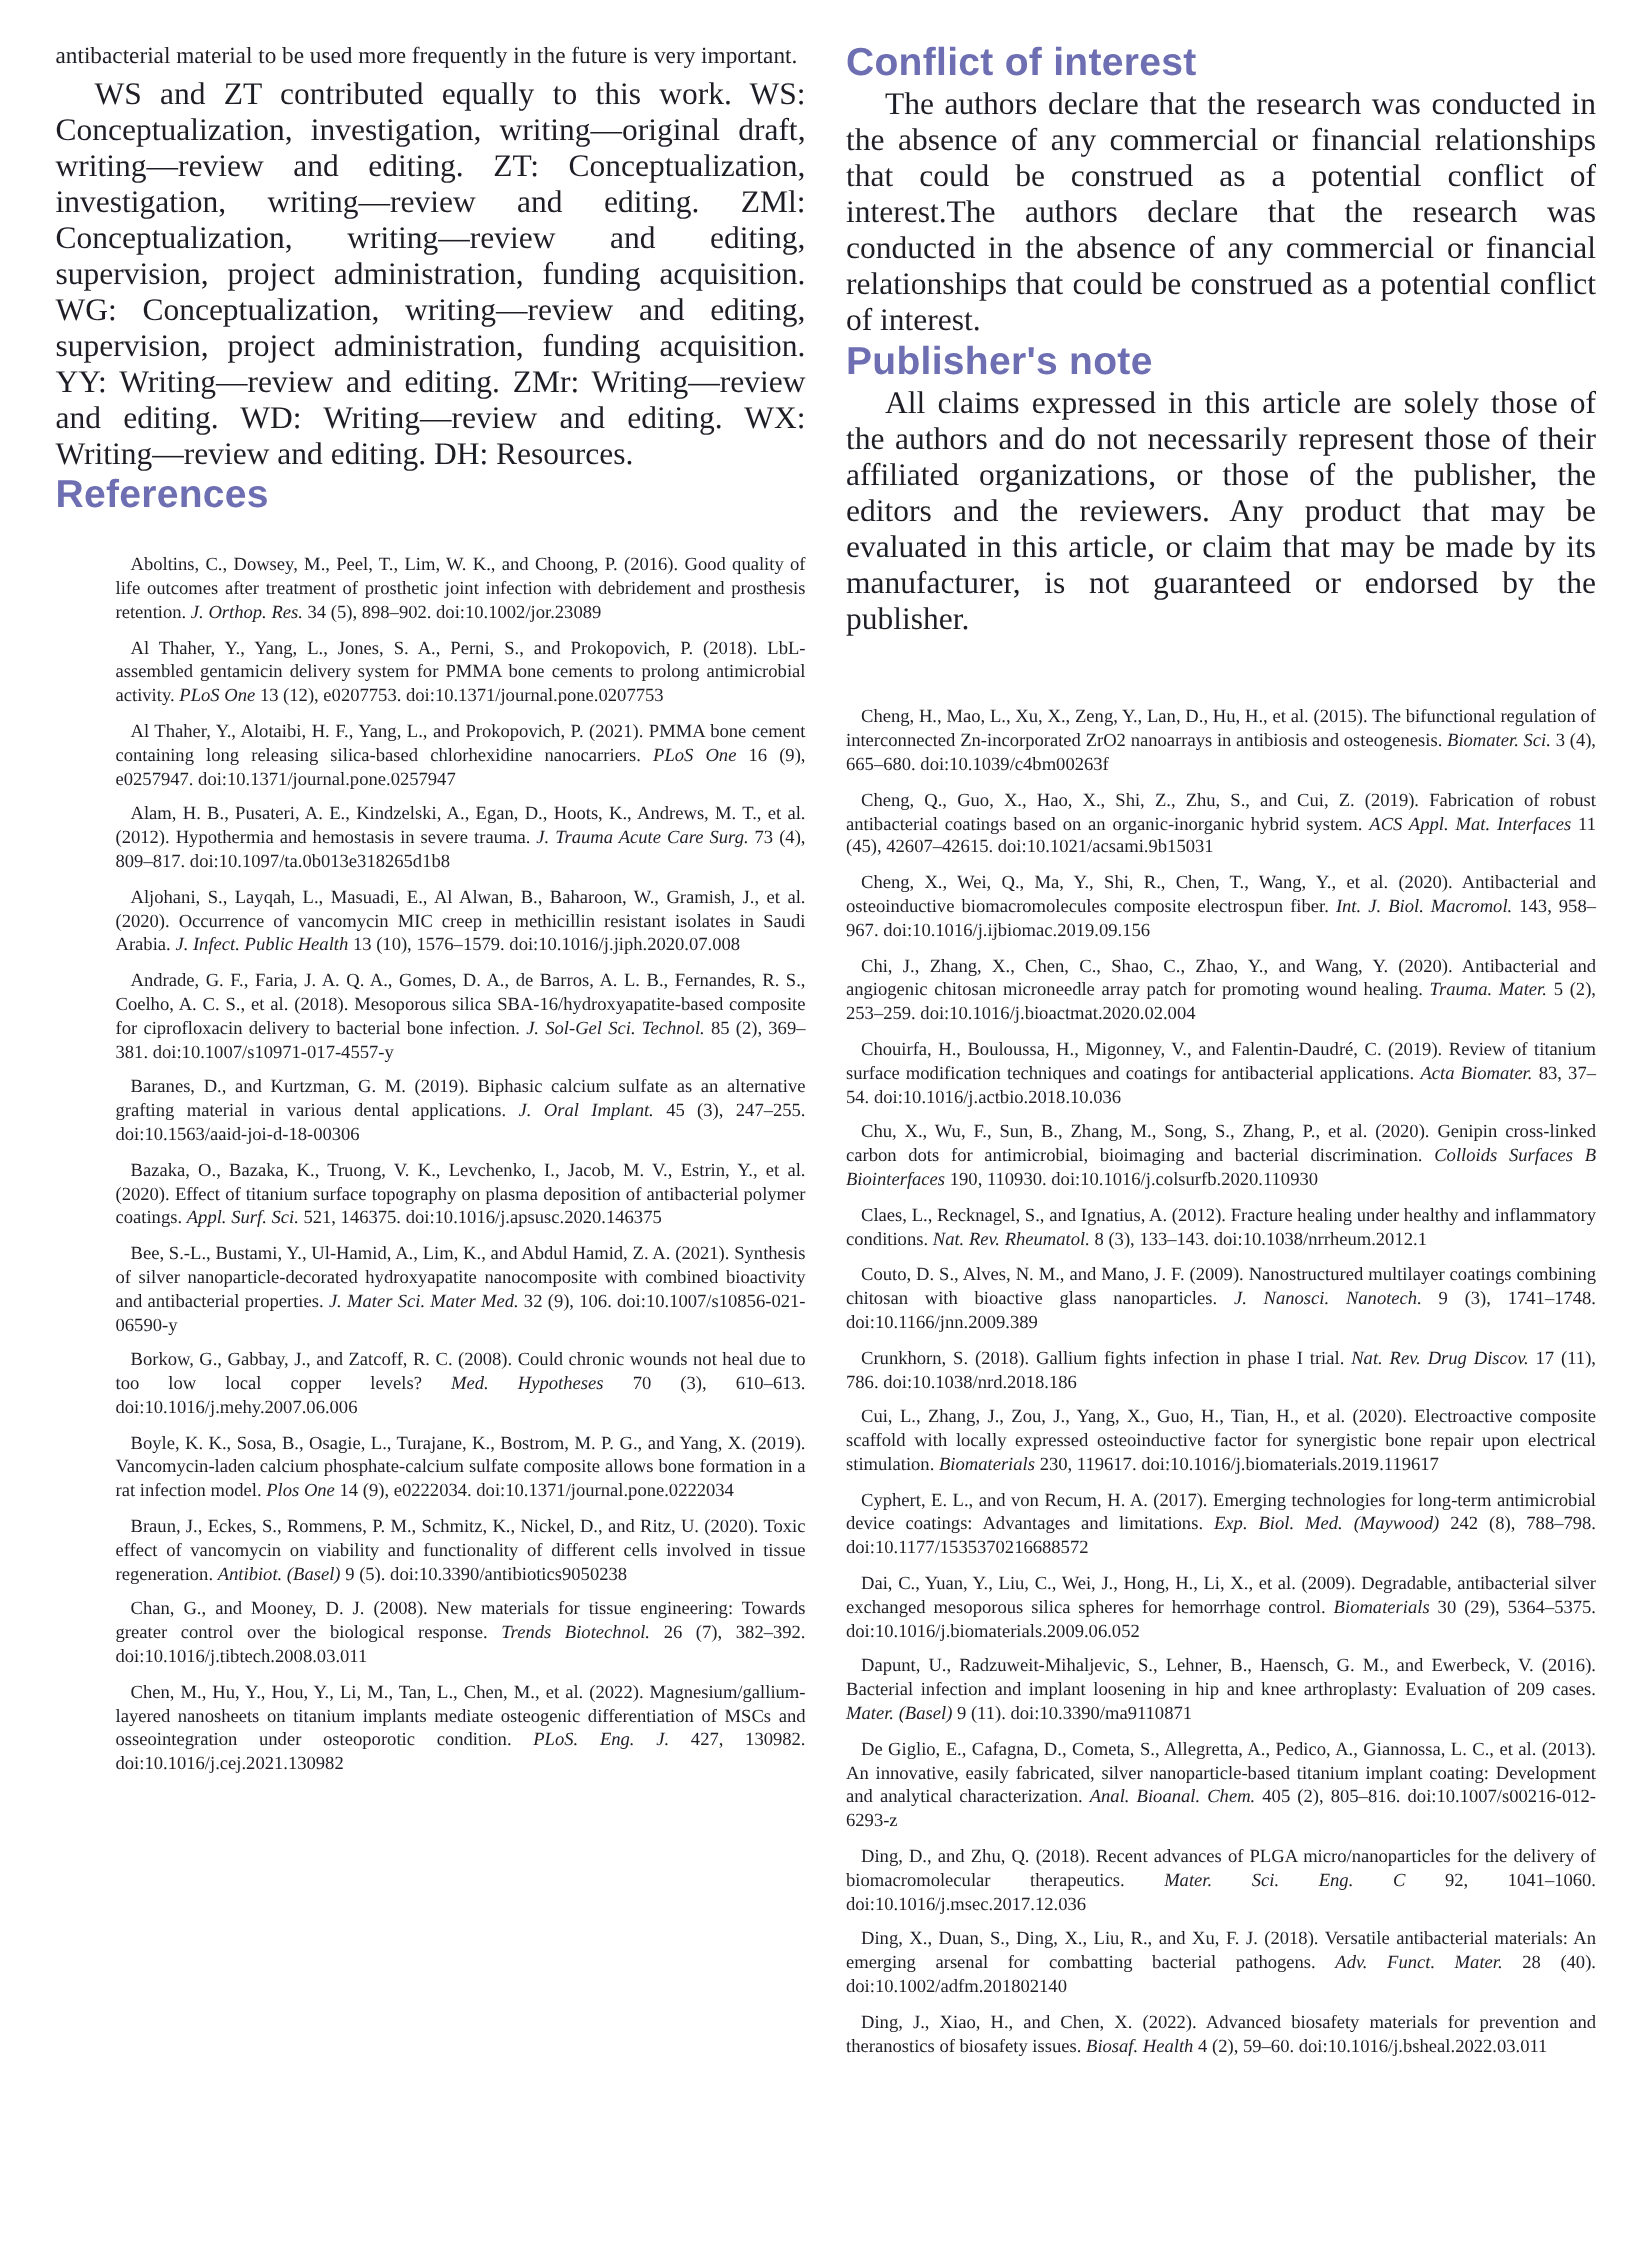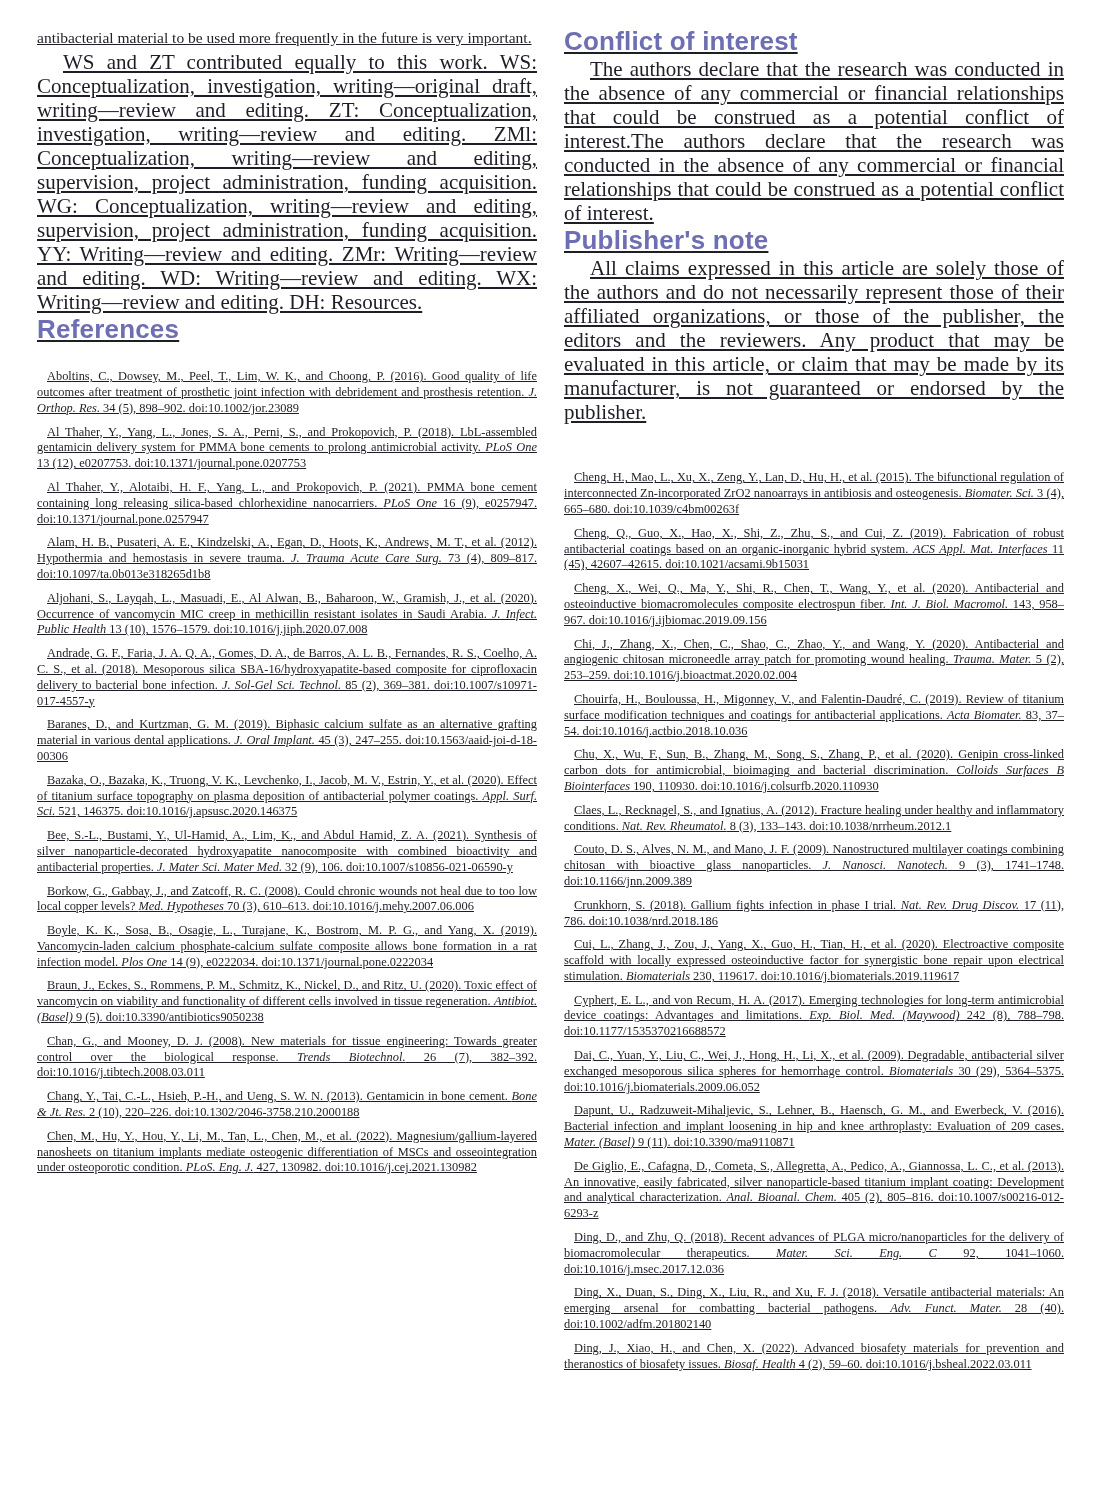--- a/index.html
+++ b/index.html
@@ -12,21 +12,20 @@
     height: 1495px;
     overflow: hidden;
     font-family: "Liberation Serif", "DejaVu Serif", serif;
     color: #1e1e26;
   }
   .page {
     display: flex;
     gap: 27px;
     padding: 26px 37px 0 37px;
     box-sizing: border-box;
-    text-decoration: underline;
   }
   .col {
     width: 500px;
     flex: 0 0 500px;
   }
   h2.sec-heading {
     font-family: "Liberation Sans", "DejaVu Sans", sans-serif;
     font-weight: 600;
     font-size: 26px;
     line-height: 1.2;
@@ -60,21 +59,21 @@
   }
   .refs p.ref sub {
     font-size: 9px;
     line-height: 0;
   }
   
   .mt-intro      { margin-top: 8px; }
   .mt-ac-head    { margin-top: 40px; }
   .mt-ac-body    { margin-top: 27px; }
   .mt-ref-head   { margin-top: 46px; }
-  .mt-ref-list   { margin-top: 24px; }
+  .mt-ref-list   { margin-top: 24px; margin-left: 40px; }
   .mt-coi-head   { margin-top: 4px; }
   .mt-coi-body   { margin-top: 28px; }
   .mt-pn-head    { margin-top: 44px; }
   .mt-pn-body    { margin-top: 28px; }
   .mt-rrefs      { margin-top: 46px; }
 </style>
 </head>
 <body>
 
 <div class="page">
@@ -94,21 +93,20 @@
         <p class="ref">Alam, H. B., Pusateri, A. E., Kindzelski, A., Egan, D., Hoots, K., Andrews, M. T., et al. (2012). Hypothermia and hemostasis in severe trauma. <i>J. Trauma Acute Care Surg.</i> 73 (4), 809–817. doi:10.1097/ta.0b013e318265d1b8</p>
         <p class="ref">Aljohani, S., Layqah, L., Masuadi, E., Al Alwan, B., Baharoon, W., Gramish, J., et al. (2020). Occurrence of vancomycin MIC creep in methicillin resistant isolates in Saudi Arabia. <i>J. Infect. Public Health</i> 13 (10), 1576–1579. doi:10.1016/j.jiph.2020.07.008</p>
         <p class="ref">Andrade, G. F., Faria, J. A. Q. A., Gomes, D. A., de Barros, A. L. B., Fernandes, R. S., Coelho, A. C. S., et al. (2018). Mesoporous silica SBA-16/hydroxyapatite-based composite for ciprofloxacin delivery to bacterial bone infection. <i>J. Sol-Gel Sci. Technol.</i> 85 (2), 369–381. doi:10.1007/s10971-017-4557-y</p>
         <p class="ref">Baranes, D., and Kurtzman, G. M. (2019). Biphasic calcium sulfate as an alternative grafting material in various dental applications. <i>J. Oral Implant.</i> 45 (3), 247–255. doi:10.1563/aaid-joi-d-18-00306</p>
         <p class="ref">Bazaka, O., Bazaka, K., Truong, V. K., Levchenko, I., Jacob, M. V., Estrin, Y., et al. (2020). Effect of titanium surface topography on plasma deposition of antibacterial polymer coatings. <i>Appl. Surf. Sci.</i> 521, 146375. doi:10.1016/j.apsusc.2020.146375</p>
         <p class="ref">Bee, S.-L., Bustami, Y., Ul-Hamid, A., Lim, K., and Abdul Hamid, Z. A. (2021). Synthesis of silver nanoparticle-decorated hydroxyapatite nanocomposite with combined bioactivity and antibacterial properties. <i>J. Mater Sci. Mater Med.</i> 32 (9), 106. doi:10.1007/s10856-021-06590-y</p>
         <p class="ref">Borkow, G., Gabbay, J., and Zatcoff, R. C. (2008). Could chronic wounds not heal due to too low local copper levels? <i>Med. Hypotheses</i> 70 (3), 610–613. doi:10.1016/j.mehy.2007.06.006</p>
         <p class="ref">Boyle, K. K., Sosa, B., Osagie, L., Turajane, K., Bostrom, M. P. G., and Yang, X. (2019). Vancomycin-laden calcium phosphate-calcium sulfate composite allows bone formation in a rat infection model. <i>Plos One</i> 14 (9), e0222034. doi:10.1371/journal.pone.0222034</p>
         <p class="ref">Braun, J., Eckes, S., Rommens, P. M., Schmitz, K., Nickel, D., and Ritz, U. (2020). Toxic effect of vancomycin on viability and functionality of different cells involved in tissue regeneration. <i>Antibiot. (Basel)</i> 9 (5). doi:10.3390/antibiotics9050238</p>
         <p class="ref">Chan, G., and Mooney, D. J. (2008). New materials for tissue engineering: Towards greater control over the biological response. <i>Trends Biotechnol.</i> 26 (7), 382–392. doi:10.1016/j.tibtech.2008.03.011</p>
-        <p class="ref">Chang, Y., Tai, C.-L., Hsieh, P.-H., and Ueng, S. W. N. (2013). Gentamicin in bone cement. <i>Bone &amp; Jt. Res.</i> 2 (10), 220–226. doi:10.1302/2046-3758.210.2000188</p>
         <p class="ref">Chen, M., Hu, Y., Hou, Y., Li, M., Tan, L., Chen, M., et al. (2022). Magnesium/gallium-layered nanosheets on titanium implants mediate osteogenic differentiation of MSCs and osseointegration under osteoporotic condition. <i>PLoS. Eng. J.</i> 427, 130982. doi:10.1016/j.cej.2021.130982</p>
       </div>
   </div>
 
   <div class="col">
     <h2 class="sec-heading mt-coi-head">Conflict of interest</h2>
 
     <p class="body-par mt-coi-body">The authors declare that the research was conducted in the absence of any commercial or financial relationships that could be construed as a potential conflict of interest.The authors declare that the research was conducted in the absence of any commercial or financial relationships that could be construed as a potential conflict of interest.</p>
 
     <h2 class="sec-heading mt-pn-head">Publisher's note</h2>

